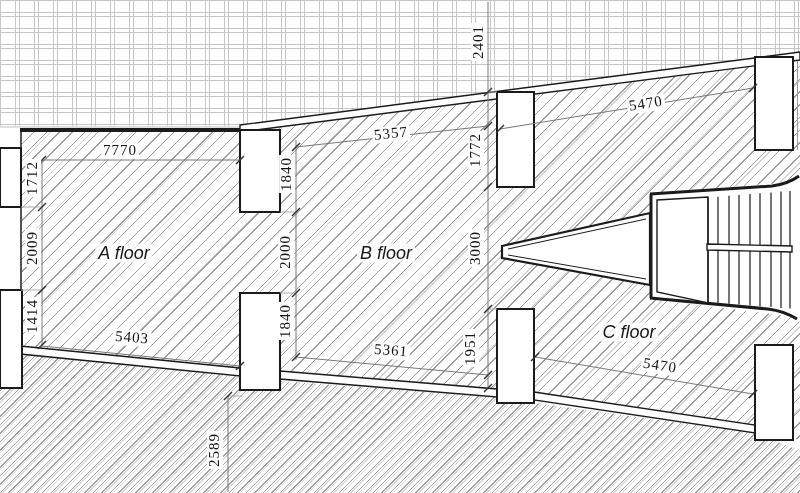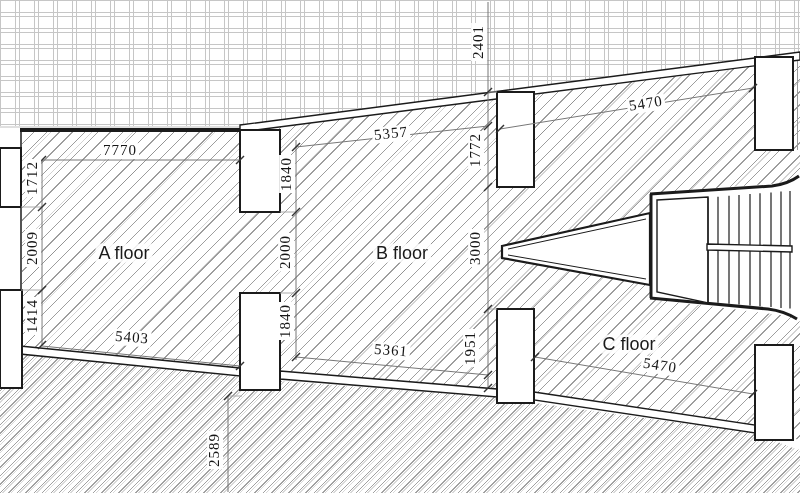--- a/index.html
+++ b/index.html
@@ -28,21 +28,21 @@
       repeating-linear-gradient(135deg,#a2a2a2 0 1px,transparent 1px 6px),
       repeating-linear-gradient(135deg,transparent 0 2px,rgba(170,170,170,.45) 2px 3px,transparent 3px 6px);
   }
   .vstrip{position:absolute;left:793px;top:57px;width:7px;height:93px;
     background-image:repeating-linear-gradient(to right,#9a9a9a 0 1px,transparent 1px 4px);}
   svg.linework{position:absolute;left:0;top:0;}
   .lbl{position:absolute;white-space:nowrap;transform:translate(-50%,-50%) rotate(var(--r,0deg));line-height:1.05;}
   .dim{font-family:"Liberation Serif",serif;font-size:15px;color:#161616;background:#fff;
        padding:0 2px;letter-spacing:1px;}
   .floor-lbl{font-family:"Liberation Sans",sans-serif;font-size:18px;color:#1a1a1a;
-       background:rgba(255,255,255,.85);padding:0 3px;}
+       background:rgba(255,255,255,.85);padding:0 3px;font-style:italic;}
 </style>
 </head>
 <body>
 
 <div class="canvas">
 
   <div class="region tile-region"></div>
   <div class="region floor-region"></div>
   <div class="region ground-region"></div>
   <div class="vstrip"></div>
@@ -134,22 +134,22 @@
         <line x1="484" y1="392" x2="492" y2="384"></line>
       <line x1="496" y1="133" x2="504" y2="125"></line>
         <line x1="749" y1="92" x2="757" y2="84"></line>
       <line x1="531" y1="361" x2="539" y2="353"></line>
         <line x1="749" y1="398" x2="757" y2="390"></line>
       <line x1="224" y1="400" x2="232" y2="392"></line>
     </g>
   </svg>
 
   <div class="lbl floor-lbl" style="left:124px;top:253px">A floor</div>
-  <div class="lbl floor-lbl" style="left:402px;top:253px">B floor</div>
-  <div class="lbl floor-lbl" style="left:629px;top:344px">C floor</div>
+  <div class="lbl floor-lbl" style="left:386px;top:253px">B floor</div>
+  <div class="lbl floor-lbl" style="left:629px;top:332px">C floor</div>
 
   <div class="lbl dim" style="left:120px;top:151px">7770</div>
   <div class="lbl dim" style="left:33px;top:178px;--r:-90deg">1712</div>
   <div class="lbl dim" style="left:33px;top:248px;--r:-90deg">2009</div>
   <div class="lbl dim" style="left:33px;top:316px;--r:-90deg">1414</div>
   <div class="lbl dim" style="left:132px;top:338px;--r:5deg">5403</div>
 
   <div class="lbl dim" style="left:391px;top:134px;--r:-6deg">5357</div>
   <div class="lbl dim" style="left:287px;top:174px;--r:-90deg">1840</div>
   <div class="lbl dim" style="left:286px;top:252px;--r:-90deg">2000</div>

